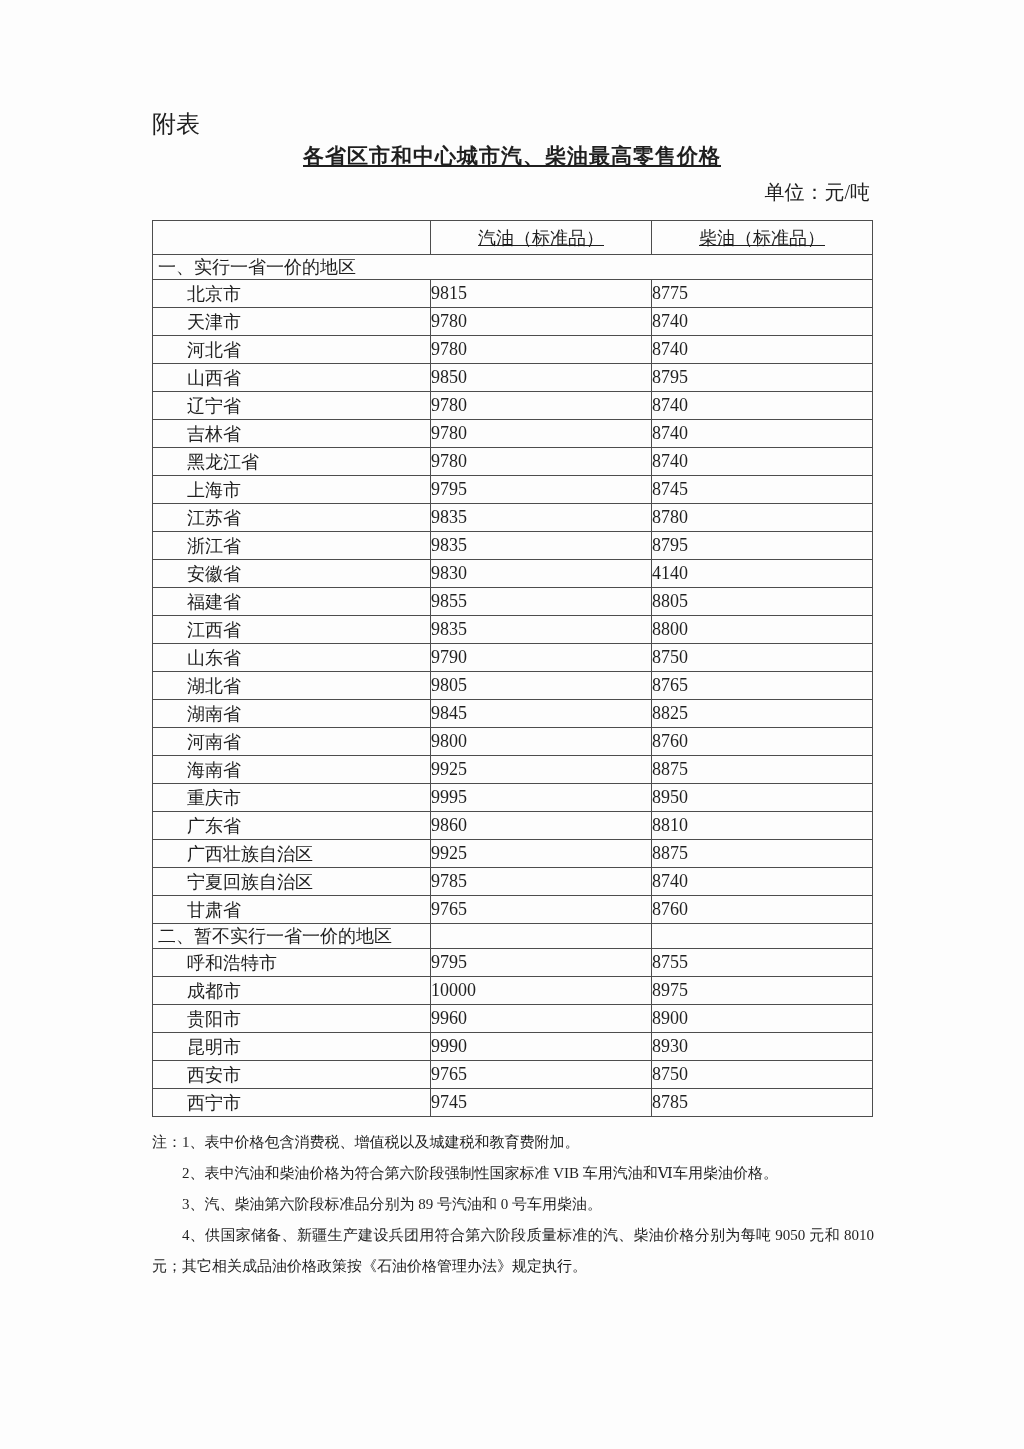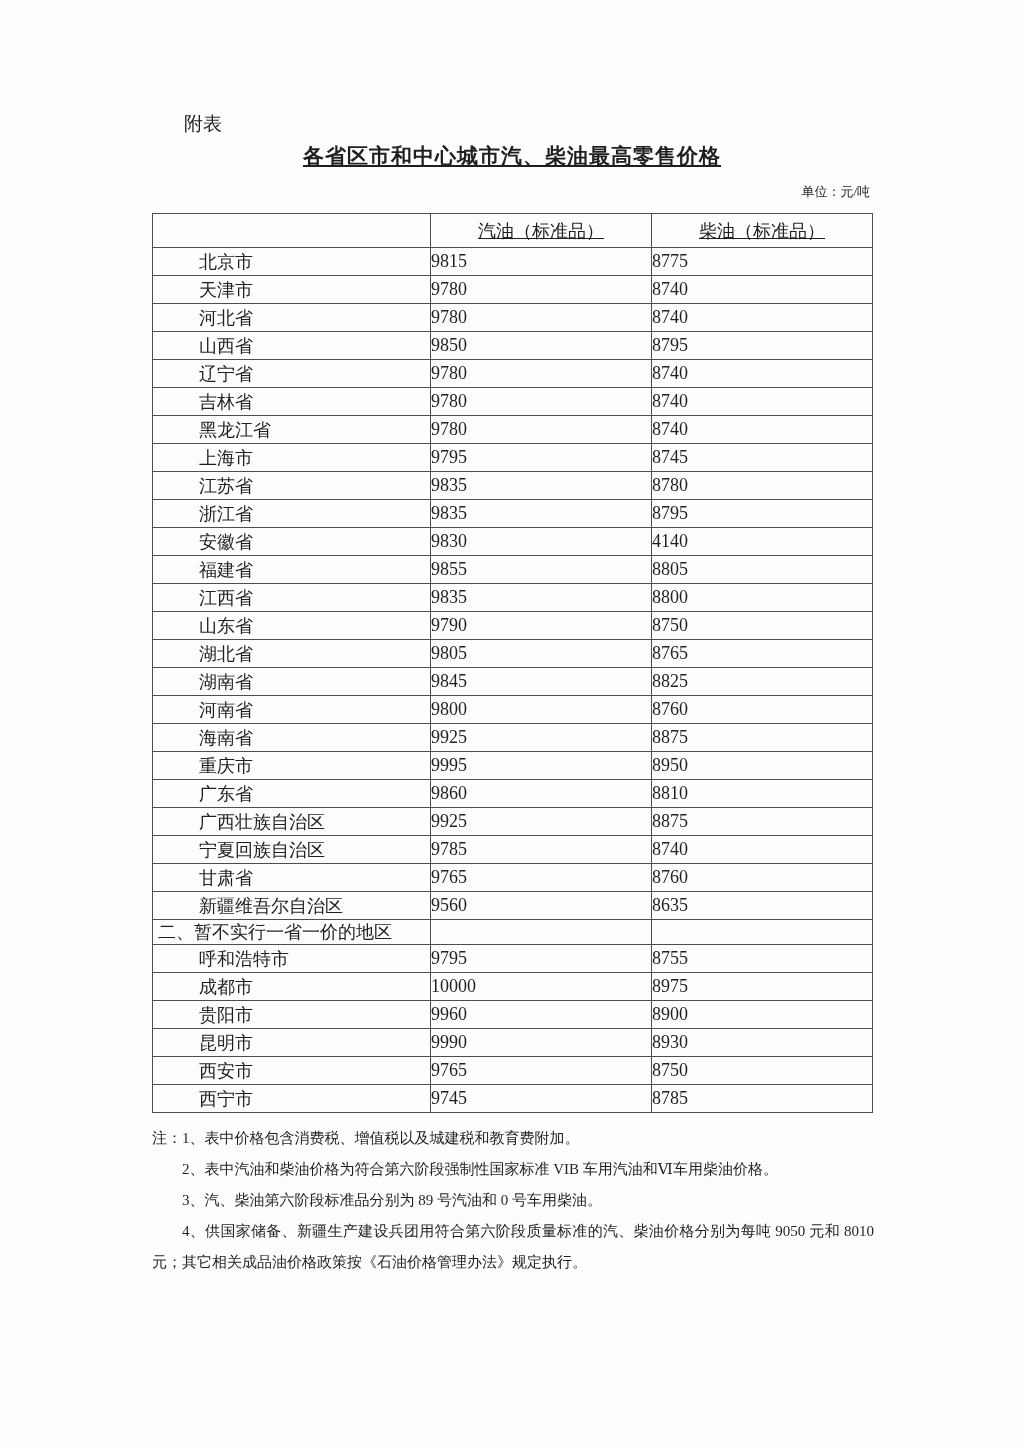--- a/index.html
+++ b/index.html
@@ -12,37 +12,36 @@
     width: 1024px;
     height: 1449px;
     margin: 0 auto;
     background: #fdfdfd;
     box-sizing: border-box;
     padding: 112px 152px 0 152px;
     font-family: "Liberation Serif", "DejaVu Serif", serif;
     color: #1f1f1f;
   }
   .doc-label {
-    font-size: 19px;
+    font-size: 24px;
     line-height: 24px;
-    margin-left: 32px;
   }
   .title {
     margin: 7px 0 0 0;
     font-family: "Liberation Sans", "DejaVu Sans", sans-serif;
     font-weight: bold;
     font-size: 21px;
     line-height: 26px;
     text-align: center;
     letter-spacing: 1px;
     text-decoration: underline;
   }
   .unit {
-    margin: 12px 2px 10px 0;
-    font-size: 13px;
+    margin: 12px 2px 17px 0;
+    font-size: 20px;
     line-height: 22px;
     text-align: right;
   }
   table.price-table {
     border-collapse: collapse;
     table-layout: fixed;
     width: 720px;
   }
   table.price-table col.c1 { width: 278px; }
   table.price-table col.c2 { width: 221px; }
@@ -64,21 +63,21 @@
   tr.section-row td {
     height: 24px;
     text-align: left;
     padding-left: 5px;
   }
   tr.data-row td {
     height: 27px;
   }
   tr.data-row td.region {
     text-align: left;
-    padding-left: 46px;
+    padding-left: 34px;
     font-family: Liberation Mono, monospace;
   }
   tr.data-row td.num {
   }
   .notes {
     margin-top: 10px;
     width: 722px;
   }
   .notes p.note {
     margin: 0;
@@ -105,20 +104,23 @@
         <col class="c3">
     </colgroup>
     <thead>
       <tr>
         <th></th>
         <th>汽油（标准品）</th>
         <th>柴油（标准品）</th>
       </tr>
     </thead>
     <tbody id="table-body">
+        <tr class="section-row">
+          <td colspan="3">一、实行一省一价的地区</td>
+        </tr>
         <tr class="data-row">
           <td class="region">北京市</td>
           <td class="num">9815</td>
           <td class="num">8775</td>
         </tr>
         <tr class="data-row">
           <td class="region">天津市</td>
           <td class="num">9780</td>
           <td class="num">8740</td>
         </tr>
@@ -219,25 +221,20 @@
         </tr>
         <tr class="data-row">
           <td class="region">宁夏回族自治区</td>
           <td class="num">9785</td>
           <td class="num">8740</td>
         </tr>
         <tr class="data-row">
           <td class="region">甘肃省</td>
           <td class="num">9765</td>
           <td class="num">8760</td>
-        </tr>
-        <tr class="data-row">
-          <td class="region">新疆维吾尔自治区</td>
-          <td class="num">9560</td>
-          <td class="num">8635</td>
         </tr>
         <tr class="section-row">
           <td>二、暂不实行一省一价的地区</td>
           <td></td>
           <td></td>
         </tr>
         <tr class="data-row">
           <td class="region">呼和浩特市</td>
           <td class="num">9795</td>
           <td class="num">8755</td>

